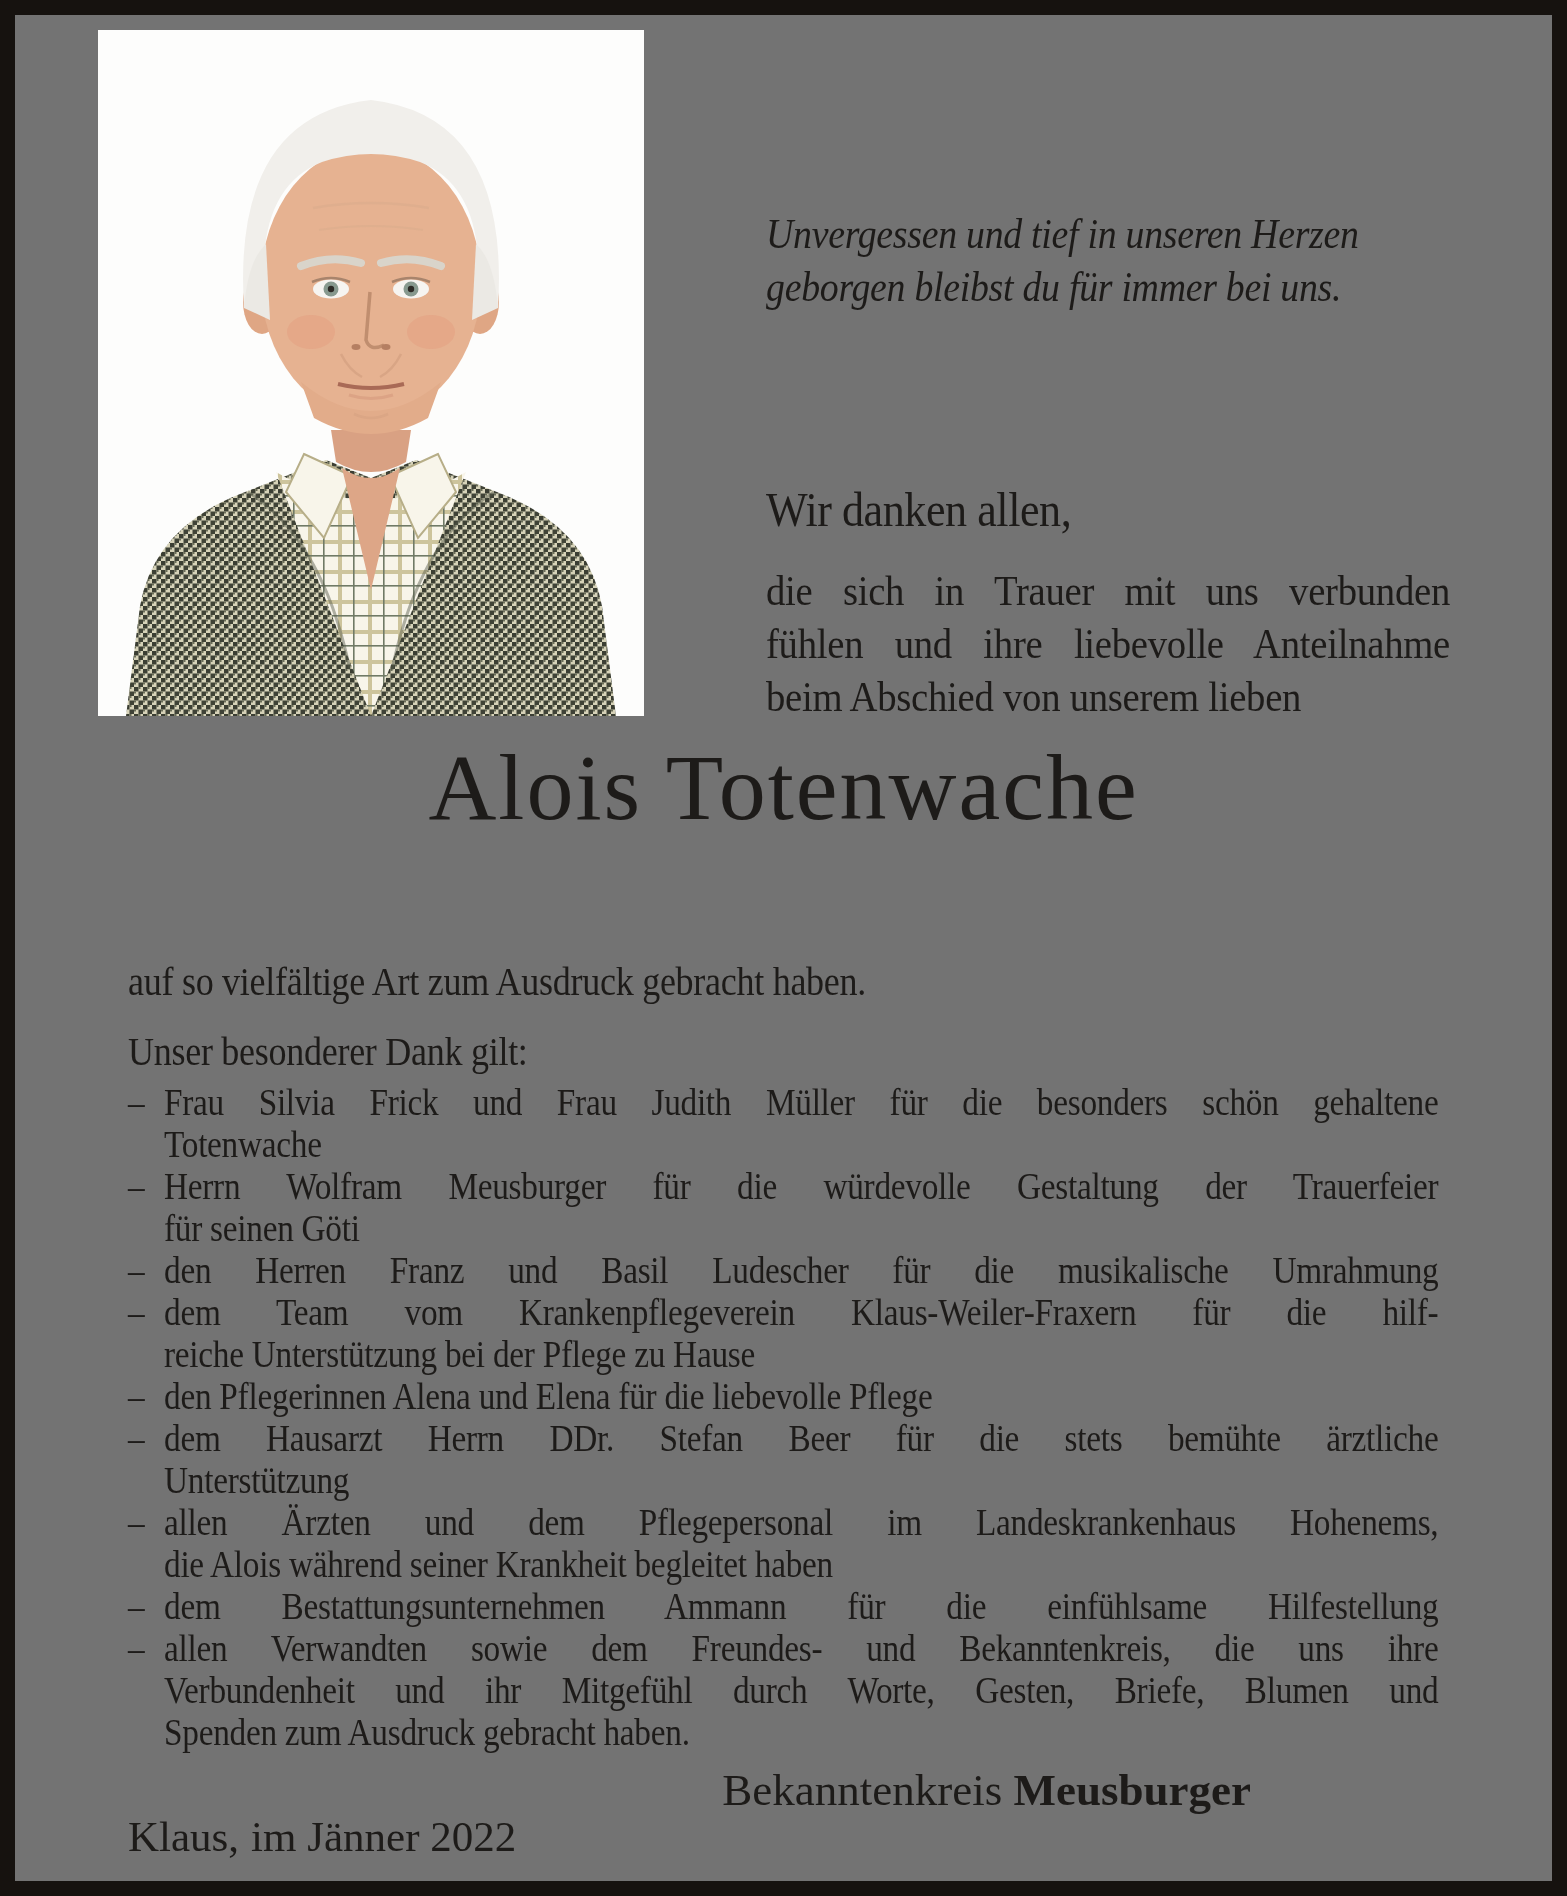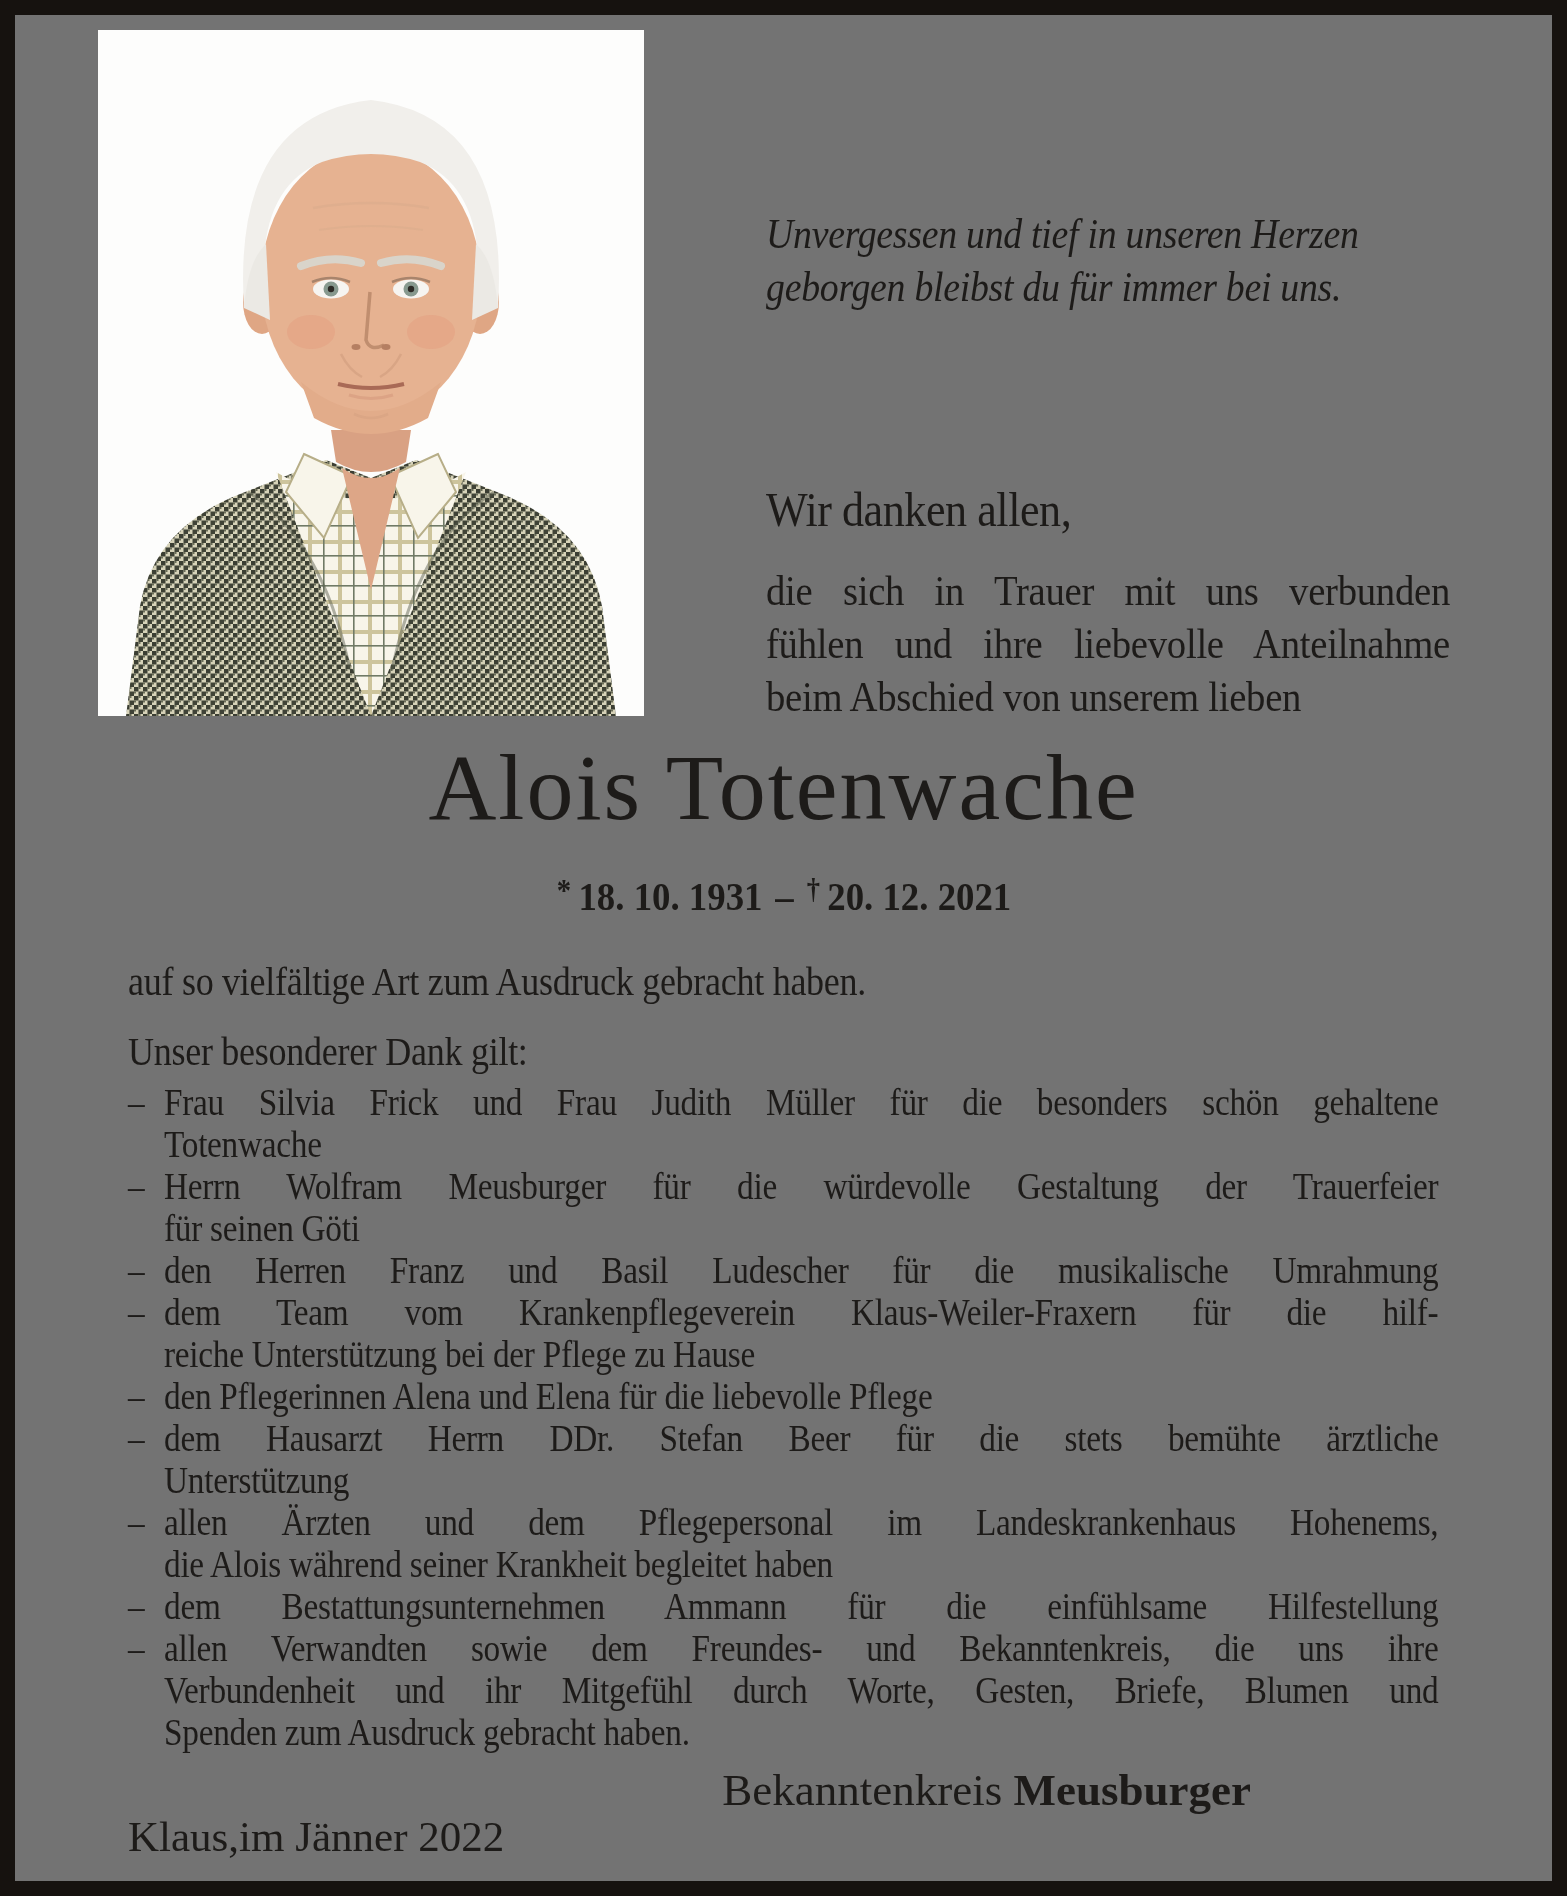--- a/index.html
+++ b/index.html
@@ -47,21 +47,21 @@
   .li { display: flex; }
   .dash { flex: 0 0 40px; width: 40px; line-height: 42px; }
   .litext { flex: 1 1 auto; }
   .tl { line-height: 42px; }
 
   
   .closing-family { right: 301px; top: 1749px; font-size: 45px; }
   .closing-family b { font-weight: bold; }
   .closing-place { left: 113px; top: 1797px; font-size: 43px; }
   .closing-place .place { font-weight: normal; margin-top: 17px; }
-  .closing-place .when { }
+  .closing-place .when { margin-left: 12px; }
 </style>
 </head>
 <body>
 
 <div class="page">
 
   <div class="abs photo">
     <svg viewBox="0 0 546 686">
       <defs>
         <pattern id="tweed" width="9" height="9" patternUnits="userSpaceOnUse">
@@ -143,25 +143,20 @@
   <div class="abs thanks-heading condense nowrap">Wir danken allen,</div>
 
   <div class="abs intro condense">
     <div class="pline just">die sich in Trauer mit uns verbunden</div>
     <div class="pline just">fühlen und ihre liebevolle Anteilnahme</div>
     <div class="pline nowrap">beim Abschied von unserem lieben</div>
   </div>
 
   <div class="abs name-line">Alois Totenwache</div>
 
-  <div class="abs dates-line">
-    <span class="dates-inner nowrap">
-      <span class="sym-birth">*</span><span>18. 10. 1931</span><span class="date-sep">–</span><span class="sym-death">†</span><span>20. 12. 2021</span>
-    </span>
-  </div>
 
   <div class="abs outro condense nowrap">auf so vielfältige Art zum Ausdruck gebracht haben.</div>
 
   <div class="abs dank-heading condense nowrap">Unser besonderer Dank gilt:</div>
 
   <div class="abs thanks-list condense">
 
     <div class="li">
       <span class="dash">–</span>
       <div class="litext">

